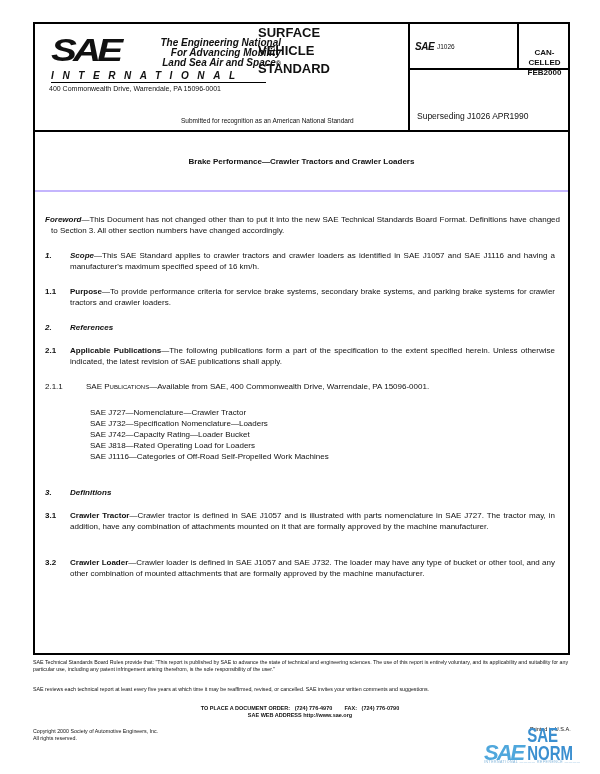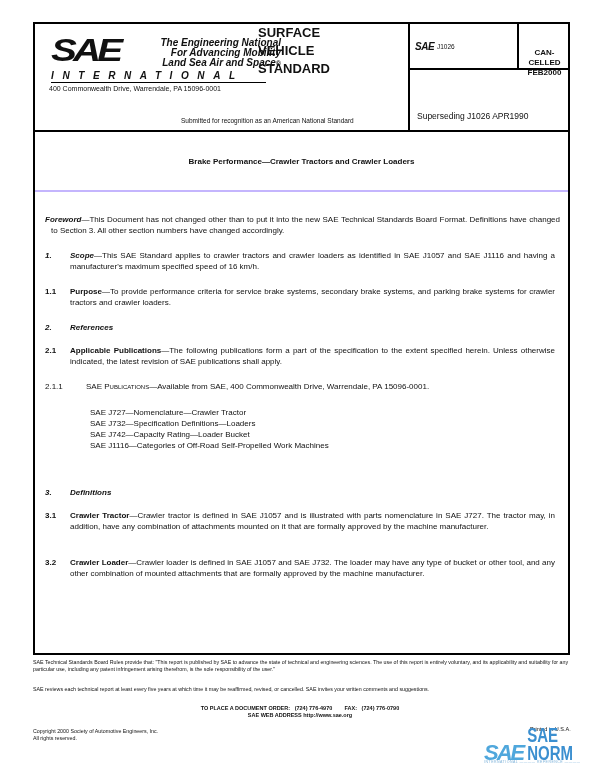--- a/index.html
+++ b/index.html
@@ -123,22 +123,23 @@
       <div class="txt"><span class="b">Applicable Publications</span><span>—The following publications form a part of the specification to the extent specified herein. Unless otherwise indicated, the latest revision of SAE publications shall apply.</span></div>
     </div>
 
     <div class="para" style="top:187px;">
       <span class="num">2.1.1</span>
       <div class="txt" style="margin-left:41px;"><span class="sc">SAE Publications</span><span>—Available from SAE, 400 Commonwealth Drive, Warrendale, PA 15096-0001.</span></div>
     </div>
 
     <div class="pub-list" style="top:213px;">
       <div>SAE J727—Nomenclature—Crawler Tractor</div>
-      <div>SAE J732—Specification Definitions—Loaders</div>
+      <div>SAE J732—Specification Nomenclature—Loaders</div>
       <div>SAE J742—Capacity Rating—Loader Bucket</div>
+      <div>SAE J818—Rated Operating Load for Loaders</div>
       <div>SAE J1116—Categories of Off-Road Self-Propelled Work Machines</div>
     </div>
 
     <div class="para" style="top:293px;">
       <span class="num bi">3.</span>
       <div class="txt"><span class="bi">Definitions</span></div>
     </div>
 
     <div class="para" style="top:316px;">
       <span class="num b">3.1</span>

